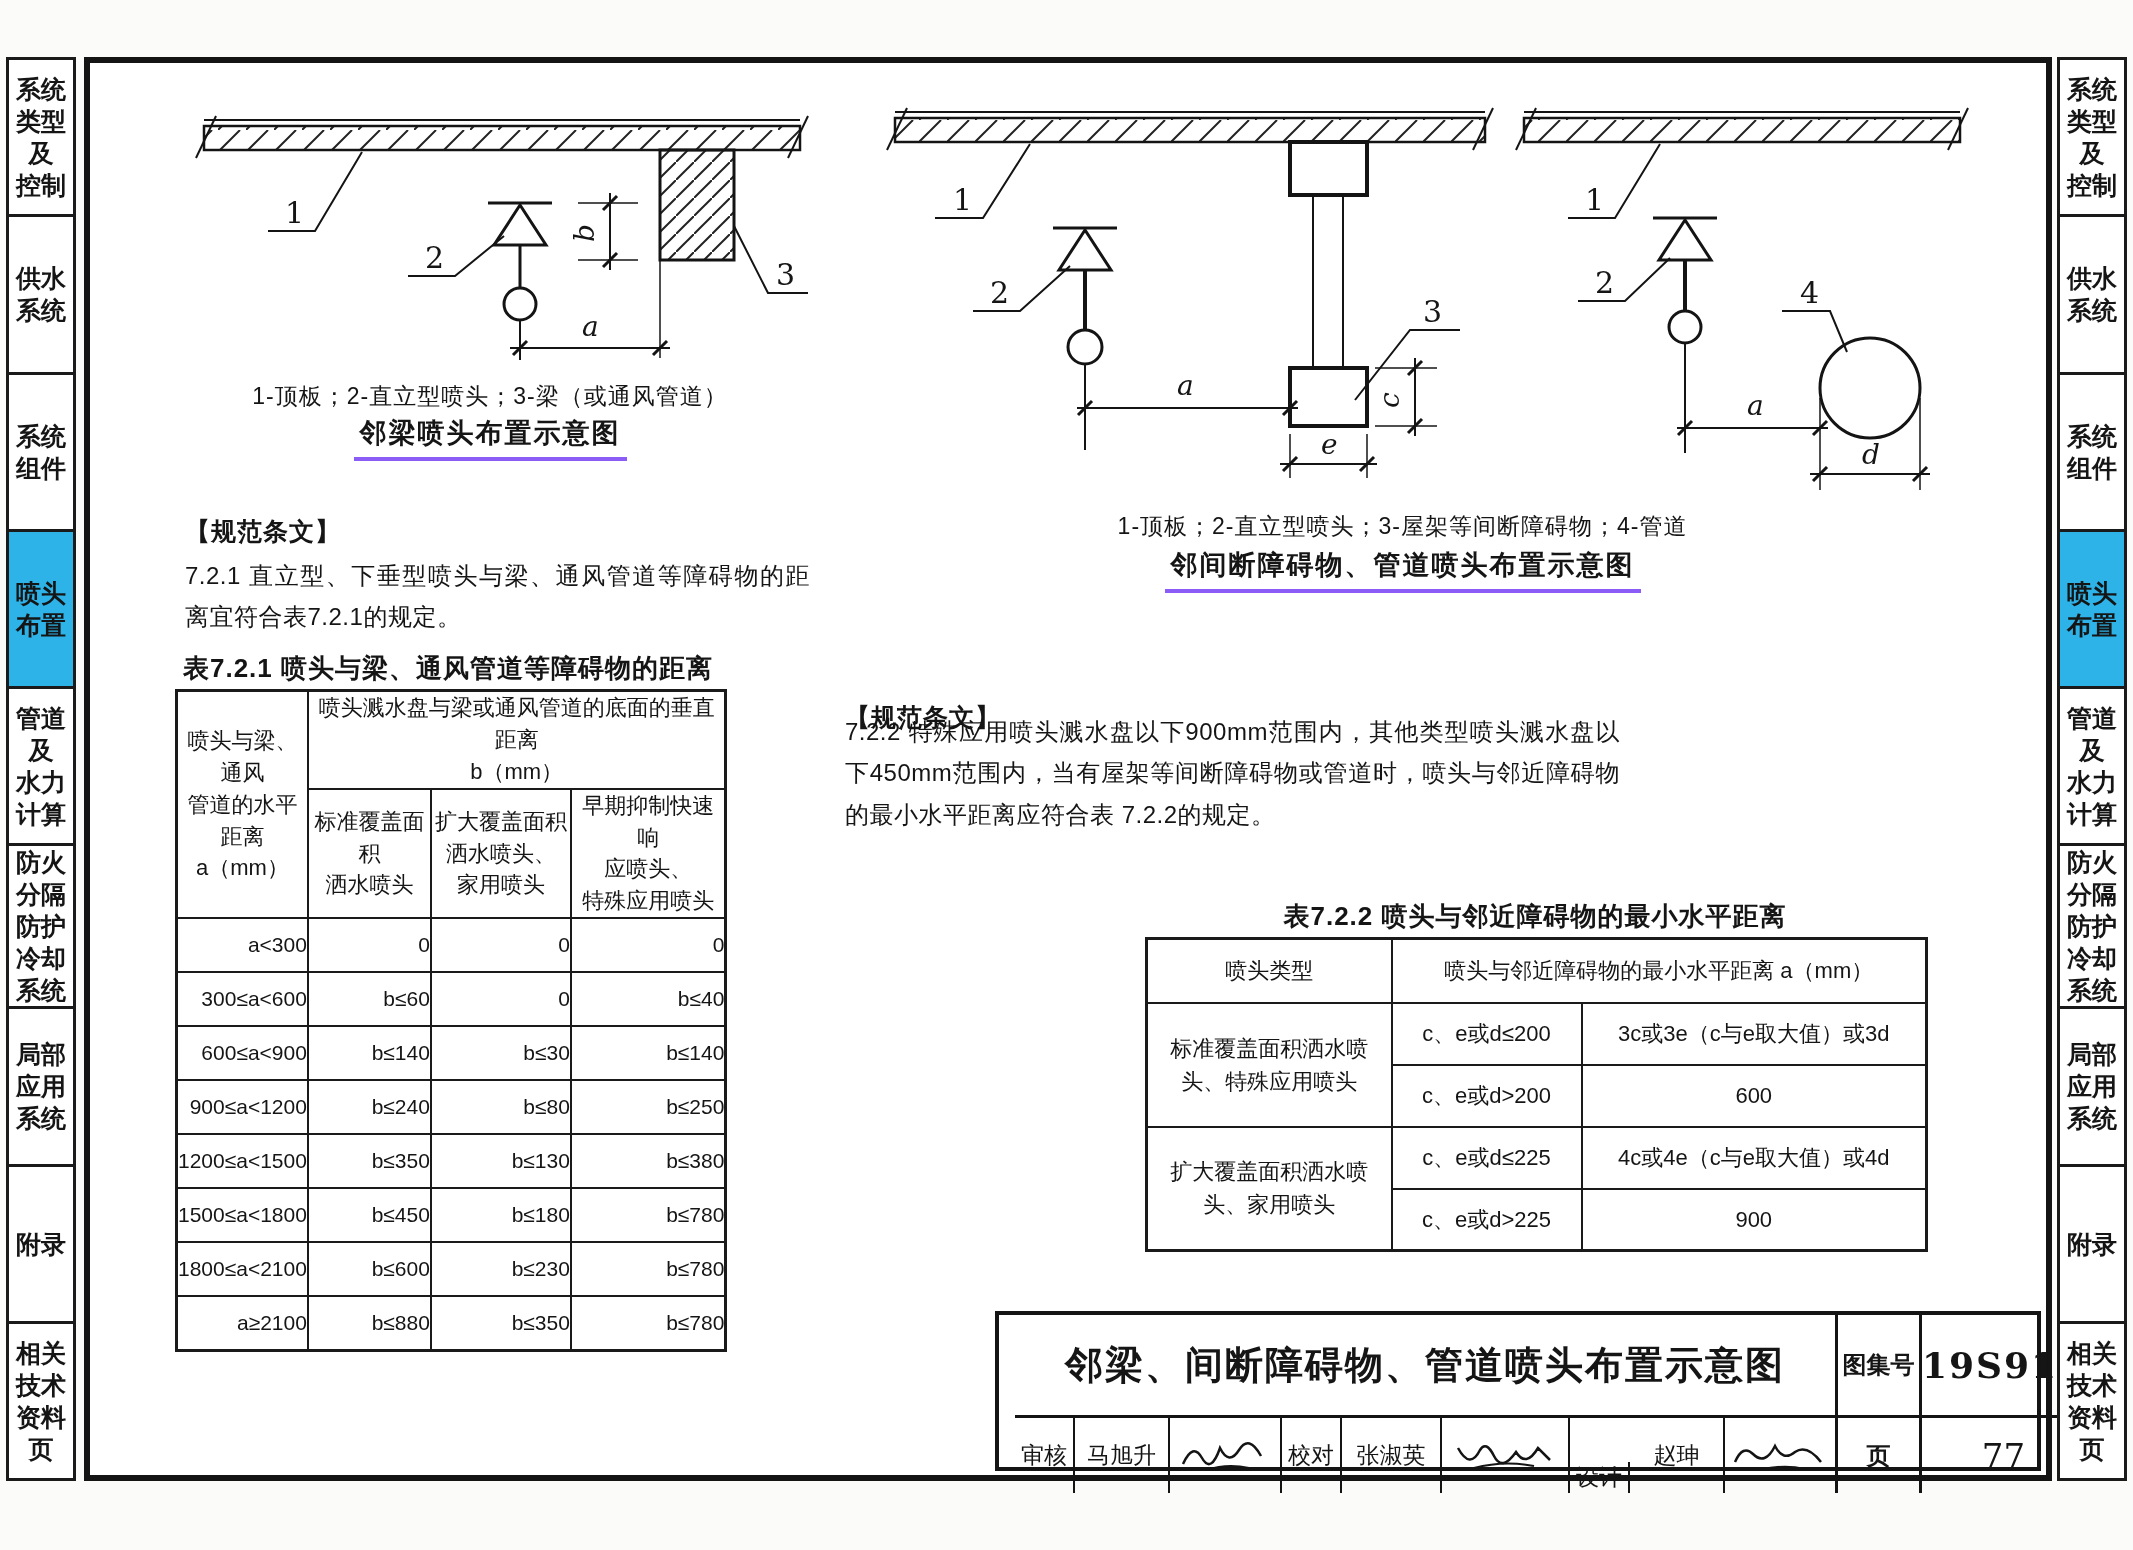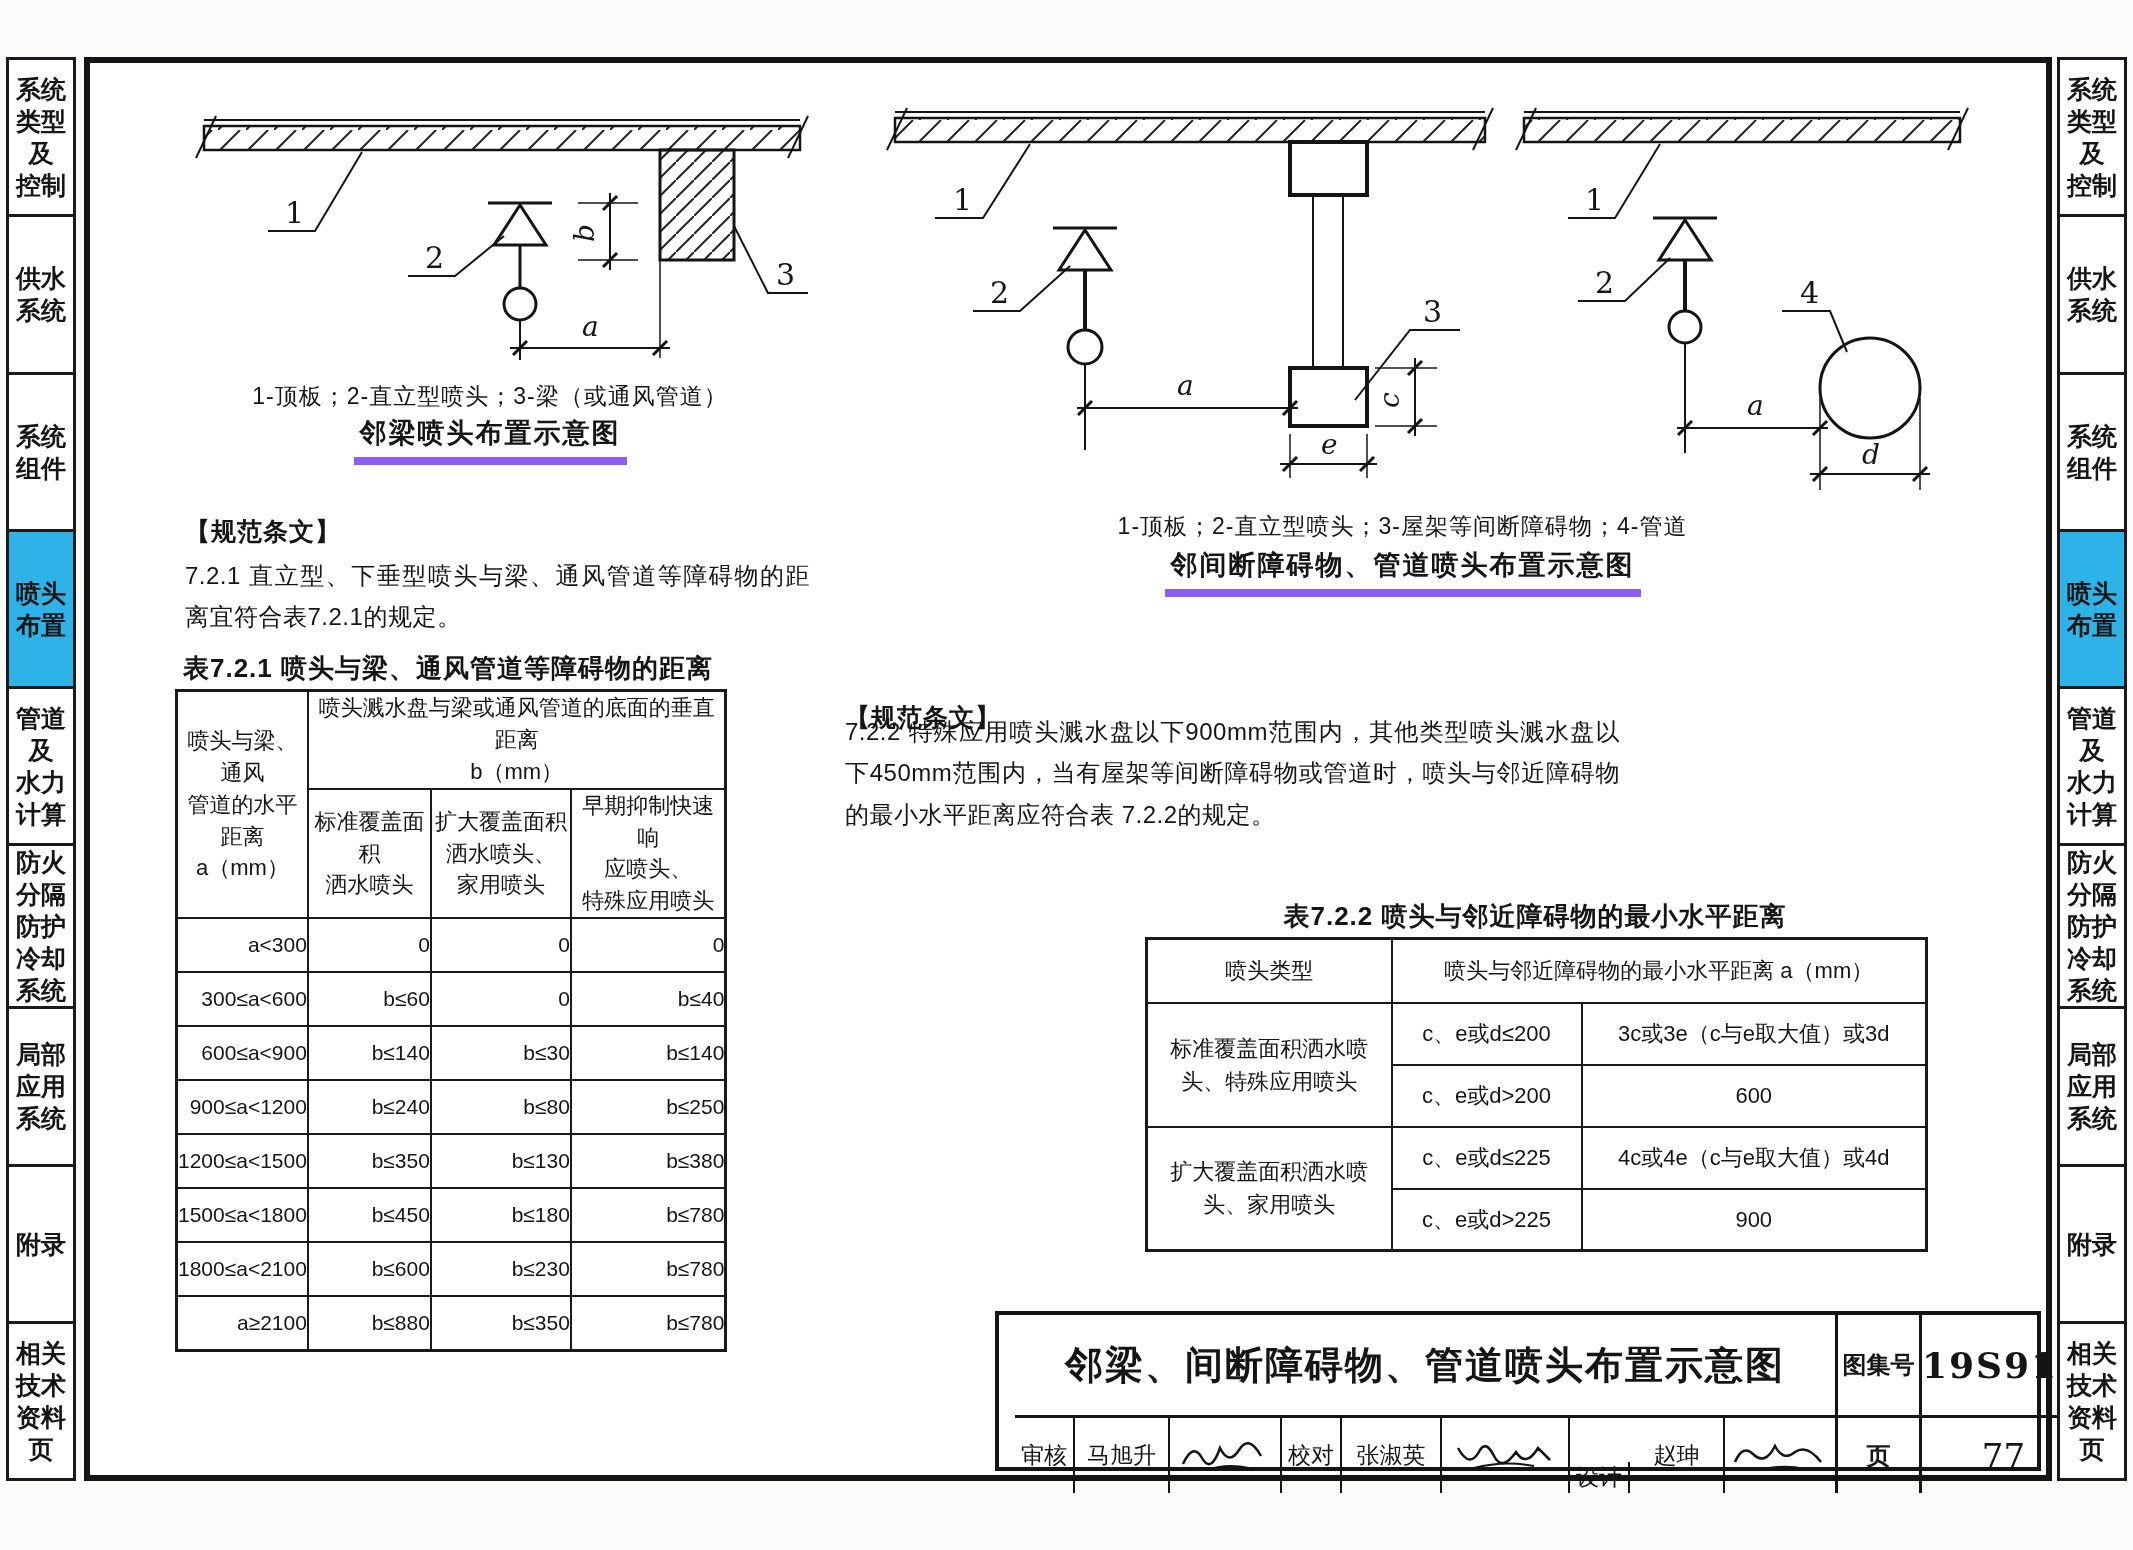--- a/index.html
+++ b/index.html
@@ -14,21 +14,21 @@
          font-size: 25px; font-weight: bold; line-height: 1.28; white-space: pre-line; }
   .tab:first-child { margin-top: 0; }
 
   .frame { position: absolute; left: 84px; top: 57px; width: 1968px; height: 1424px;
            border: 6px solid #141414; background: #fff; }
   .abs { position: absolute; }
 
   .caption { font-size: 23px; text-align: center; letter-spacing: 1px; }
   .fig-title-wrap { text-align: center; }
   .fig-title { display: inline-block; font-size: 27px; font-weight: bold;
-               border-bottom: 8px solid #8b5cf6; padding: 0 6px 6px 6px; letter-spacing: 2px; }
+               border-bottom: 4px solid #8b5cf6; padding: 0 6px 6px 6px; letter-spacing: 2px; }
 
   .clause-heading { font-size: 25px; font-weight: bold; letter-spacing: 1px; }
   .clause-body { font-size: 24px; line-height: 1.72; text-align: justify; letter-spacing: 0.5px; }
 
   .tbl-title { font-size: 26px; font-weight: bold; text-align: center; letter-spacing: 1px; }
 
   table { border-collapse: collapse; background: #fff; }
   td, th { border: 2px solid #1a1a1a; text-align: center; vertical-align: middle;
            font-weight: normal; white-space: pre-line; }
   .t721 { border: 3px solid #1a1a1a; }

